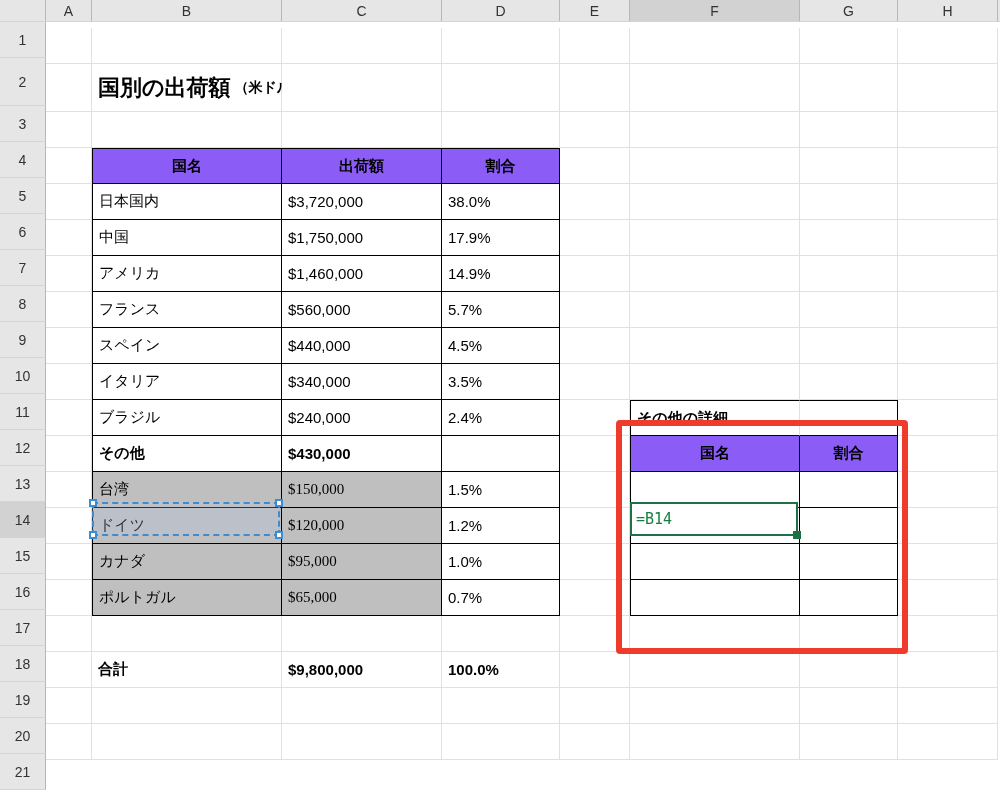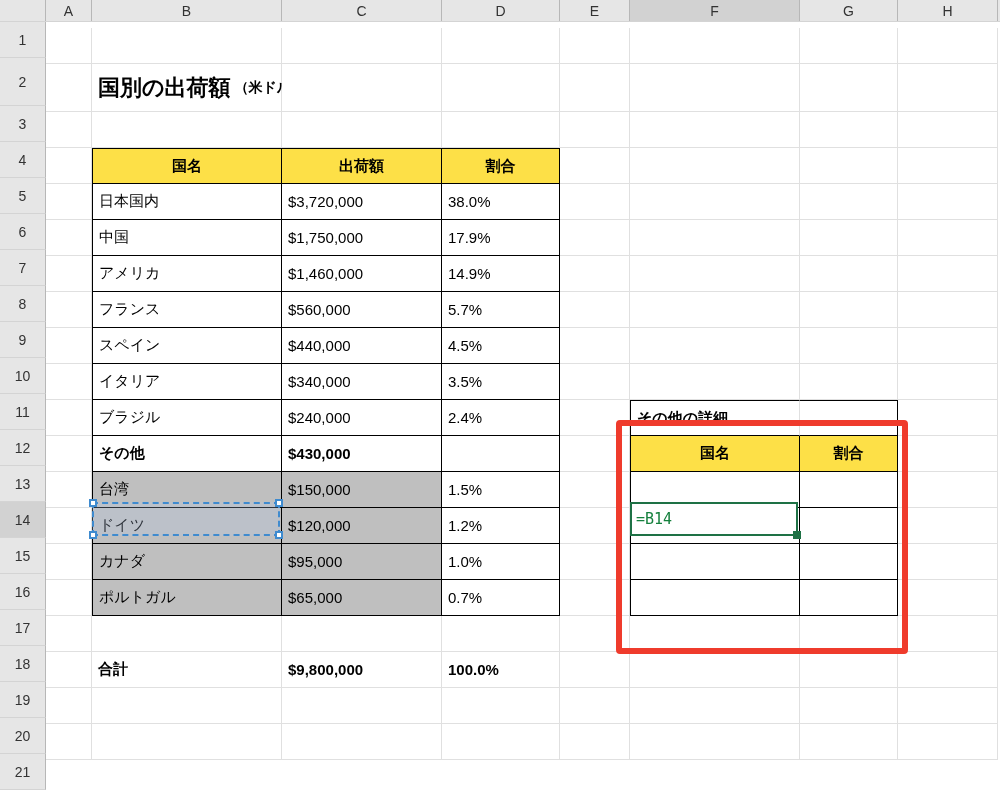--- a/index.html
+++ b/index.html
@@ -93,22 +93,22 @@
   
   .h-normal { height: 36px; }
   .h-tall   { height: 48px; }
 
   
   .bTop    { border-top: 1px solid #000 !important; }
   .bBottom { border-bottom: 1px solid #000 !important; }
   .bLeft   { border-left: 1px solid #000 !important; }
   .bRight  { border-right: 1px solid #000 !important; }
 
-  .hdrFill { background: #fde047; }
-  .greyFill { background: #bfbfbf; }
+  .hdrFill { background: #8b5cf6; }
+  .greyFill { background: #bfbfbf; font-family: Liberation Serif, serif; }
 
   .title-lg { font-size: 22px; font-weight: bold; }
   .title-sm { font-size: 14px; font-weight: bold; }
 
   .formula-text { color: #15803d; font-family: Consolas, monospace; }
 
   
   .dash-sel {
     position: absolute;
     border: 2px dashed #3f8bcf;

